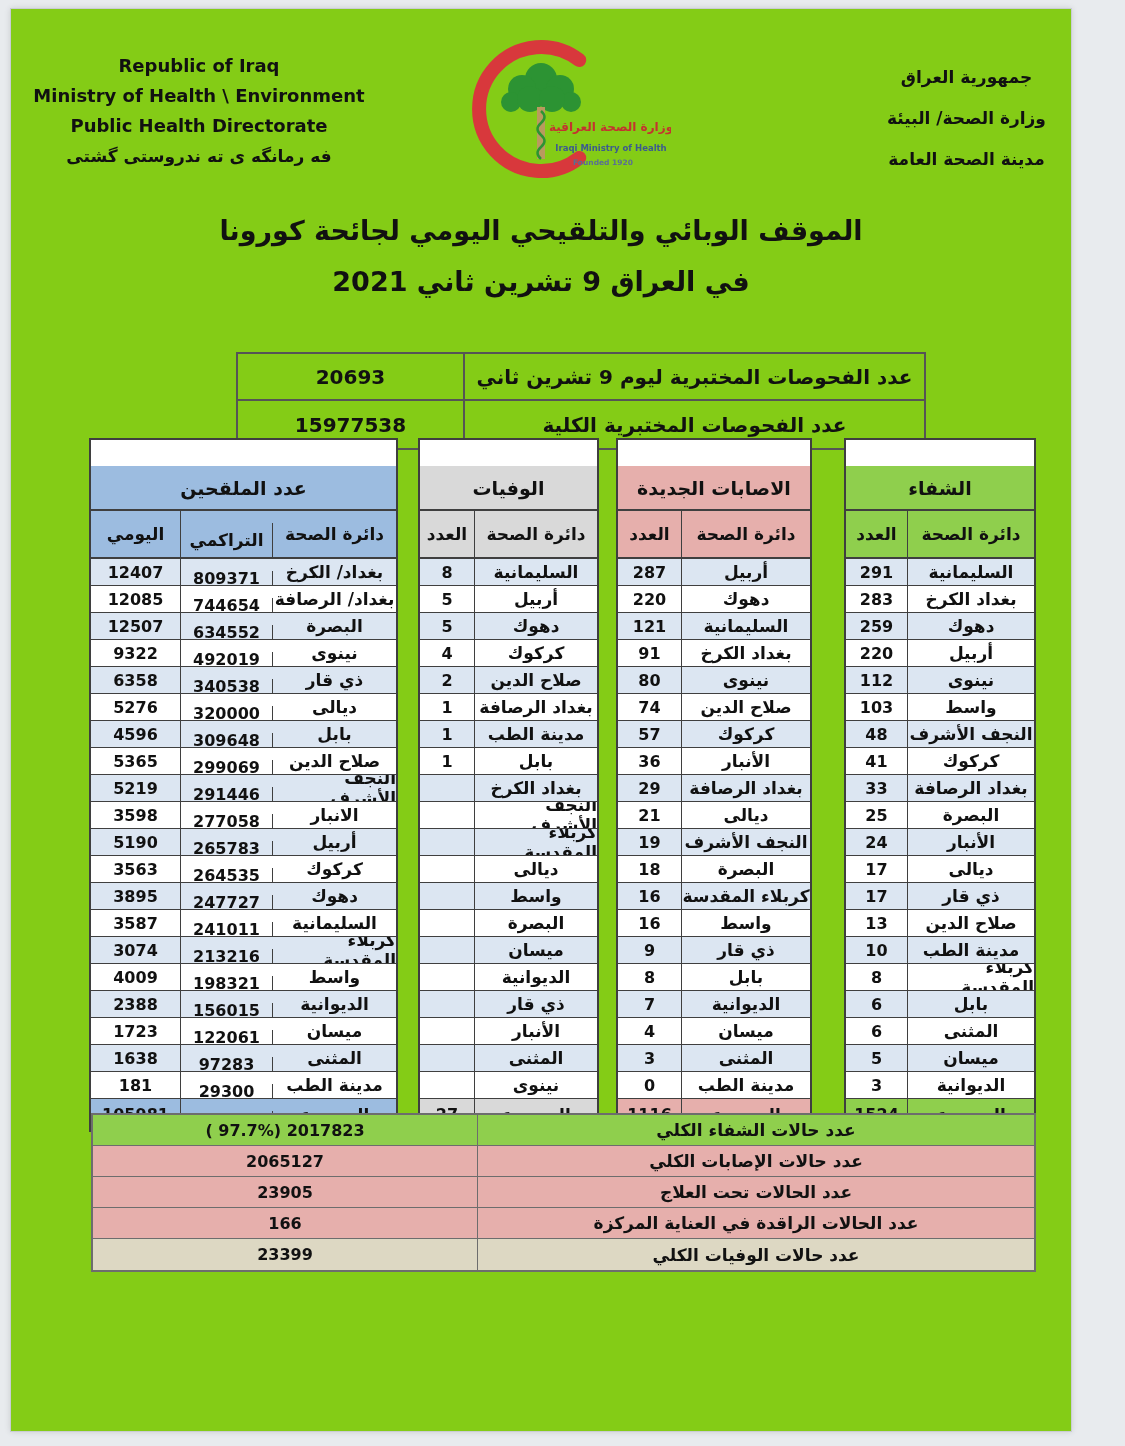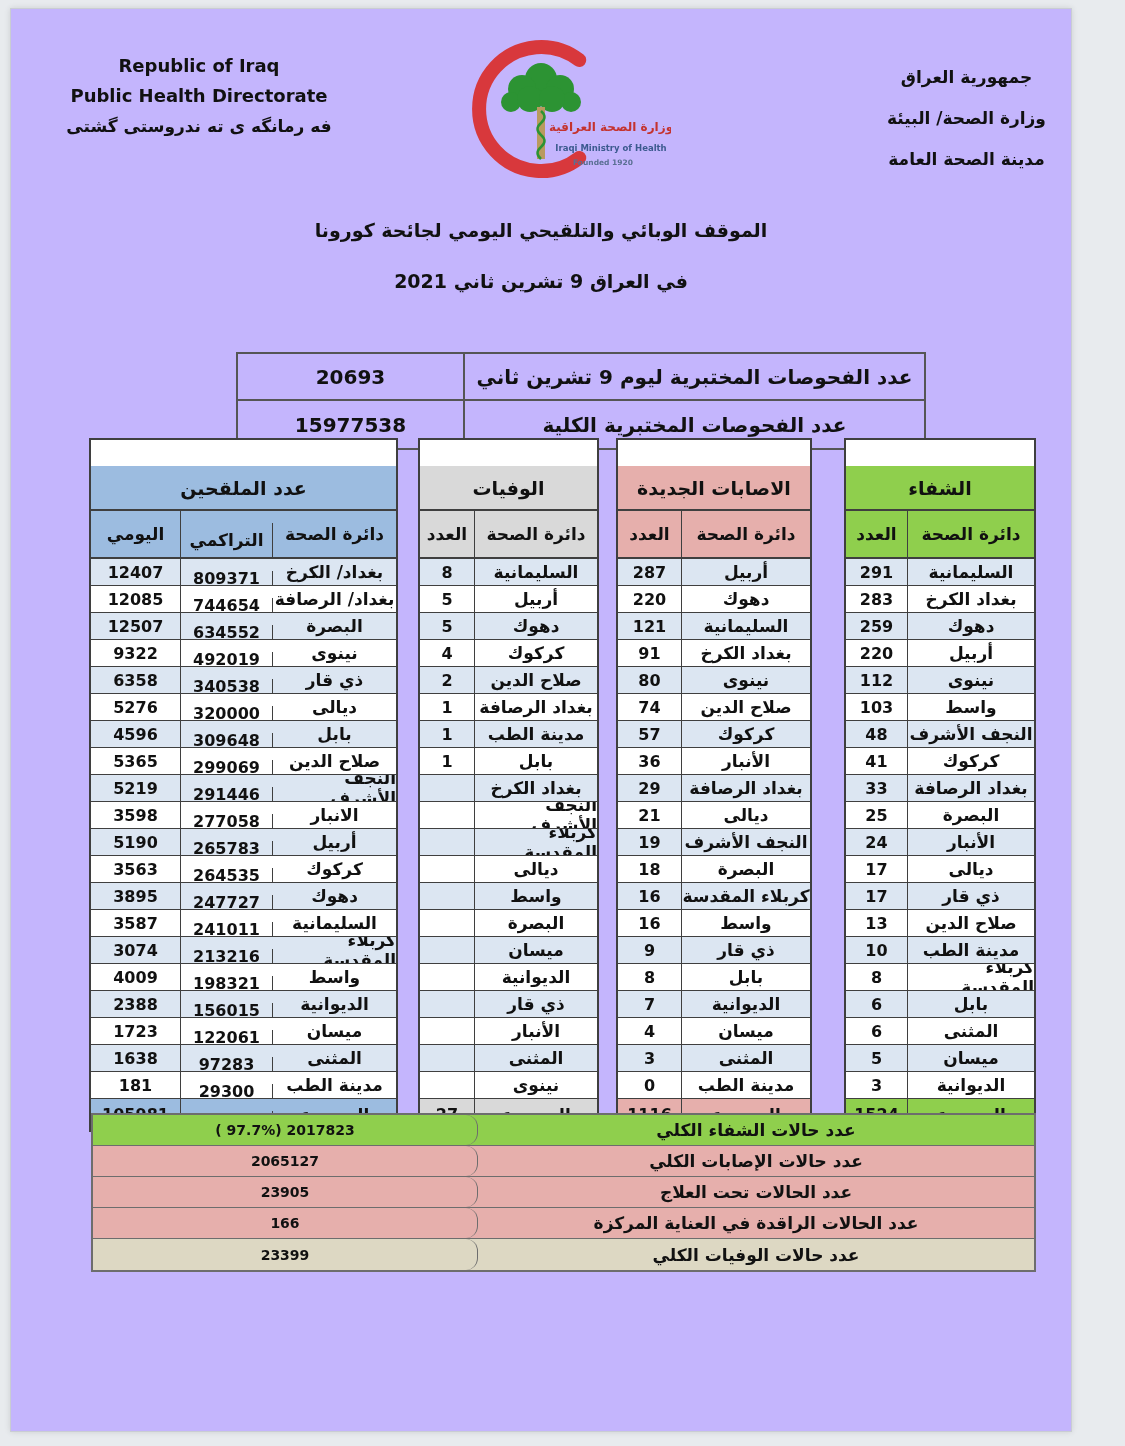--- a/index.html
+++ b/index.html
@@ -4,33 +4,33 @@
 <style>
   :root{
     --green:#8fcf4d; --pink:#e6afac; --blue:#9cbce0; --gray:#d9d9d9;
     --alt-row:#dce6f2; --tan:#ddd8c3; --crescent-red:#d8383c; --tree-green:#2c9333;
     --border-dark:#3f3f3f; --border-mid:#555;
   }
   *{box-sizing:border-box; margin:0; padding:0;}
   html,body{width:1125px;height:1446px;overflow:hidden;}
   body{background:#e8ebee; font-family:"DejaVu Sans",sans-serif; font-weight:700; color:#111;}
   .page{position:absolute; left:10px; top:8px; width:1062px; height:1424px;
-        background:#c4b5fd; border:1px solid #c9cdd3; box-shadow:0 0 6px rgba(0,0,0,.12);}
+        background:#84cc16; border:1px solid #c9cdd3; box-shadow:0 0 6px rgba(0,0,0,.12);}
 
   
   .hdr-english{position:absolute; left:18px; top:42px; width:340px; text-align:center;
                font-size:18px; line-height:30px;}
   .hdr-english .kurdish{font-size:17px; direction:rtl;}
   .hdr-arabic{position:absolute; left:848px; top:48px; width:215px; text-align:center;
               font-size:17px; line-height:41px; direction:rtl;}
   .logo-wrap{position:absolute; left:445px; top:12px; width:215px; height:180px;}
 
   
   .doc-title{position:absolute; left:0; top:196px; width:100%; text-align:center;
-             font-size:19px; line-height:51px; direction:rtl;}
+             font-size:27px; line-height:51px; direction:rtl;}
 
   
   .tests{position:absolute; left:225px; top:314px; width:690px; border:2px solid var(--border-mid);margin-top:29px;}
   .tests-row{display:flex; height:47px; border-bottom:2px solid var(--border-mid);}
   .tests-row:last-child{border-bottom:none;border-radius:9px;}
   .tests-value{width:227px; border-right:2px solid var(--border-mid);
                display:flex; align-items:center; justify-content:center; font-size:20px;}
   .tests-label{flex:1; direction:rtl; display:flex; align-items:center; justify-content:center;
                font-size:20px;}
 
@@ -65,34 +65,35 @@
   .theme-blue  > .gt-title, .theme-blue  > .gt-head, .theme-blue  > .gt-total{background:var(--blue)  !important;}
   .theme-gray  > .gt-title, .theme-gray  > .gt-head, .theme-gray  > .gt-total{background:var(--gray)  !important;}
   .theme-pink  > .gt-title, .theme-pink  > .gt-head, .theme-pink  > .gt-total{background:var(--pink)  !important;}
   .theme-green > .gt-title, .theme-green > .gt-head, .theme-green > .gt-total{background:var(--green) !important;}
 
   
   .summary{position:absolute; left:80px; top:1104px; width:945px; border:2px solid #6d6d6d;}
   .sum-row{display:flex; height:31px; border-bottom:1.5px solid #6d6d6d;}
   .sum-row:last-child{border-bottom:none;}
   .sum-value{width:385px; border-right:1.5px solid #6d6d6d; display:flex; align-items:center;
-             justify-content:center; font-size:14px; direction:ltr;border-radius:12px;}
+             justify-content:center; font-size:16px; direction:ltr;}
   .sum-label{flex:1; direction:rtl; display:flex; align-items:center; justify-content:center;
              font-size:17px;}
   .sum-green{background:var(--green);}
   .sum-pink{background:var(--pink);}
   .sum-tan{background:var(--tan);}
 </style>
 </head>
 <body>
 
 <div class="page">
 
   <div class="hdr-english">
     <div>Republic of Iraq</div>
+    <div>Ministry of Health \ Environment</div>
     <div>Public Health Directorate</div>
     <div class="kurdish">فه رمانگه ى ته ندروستى گشتى</div>
   </div>
 
   <div class="logo-wrap">
     <svg width="215" height="180" viewBox="0 0 215 180">
 
       <path d="M 123.2 39.1 A 62 62 0 1 0 123.2 136.9" fill="none" stroke="var(--crescent-red)" stroke-width="14" stroke-linecap="round"></path>
 
       <g fill="var(--tree-green)">

